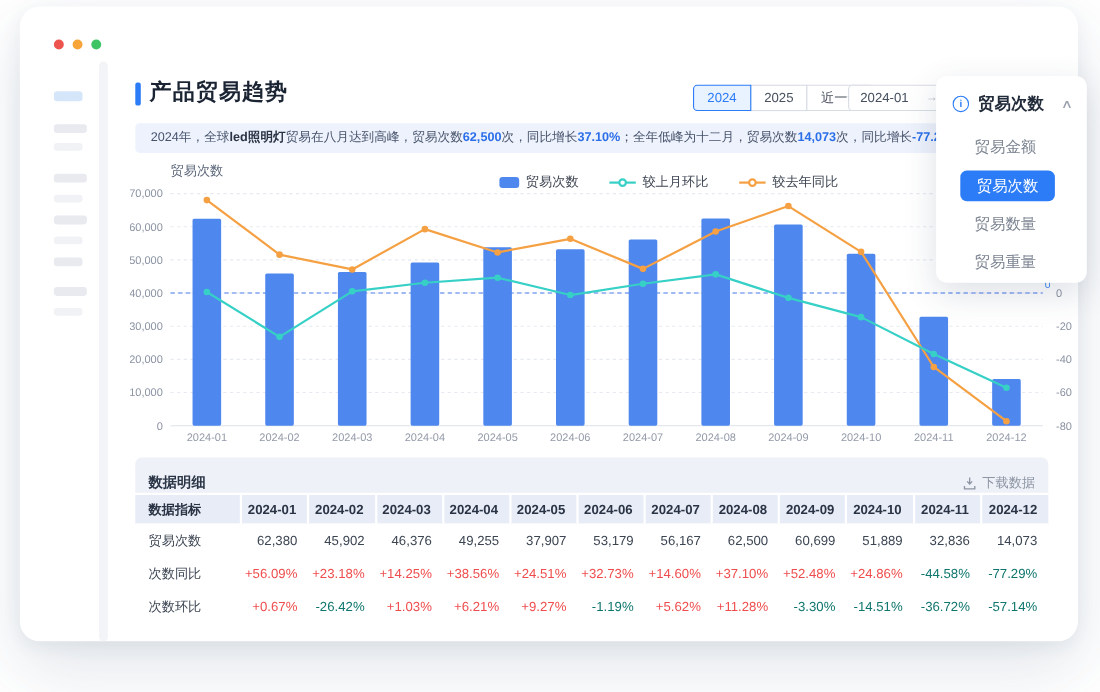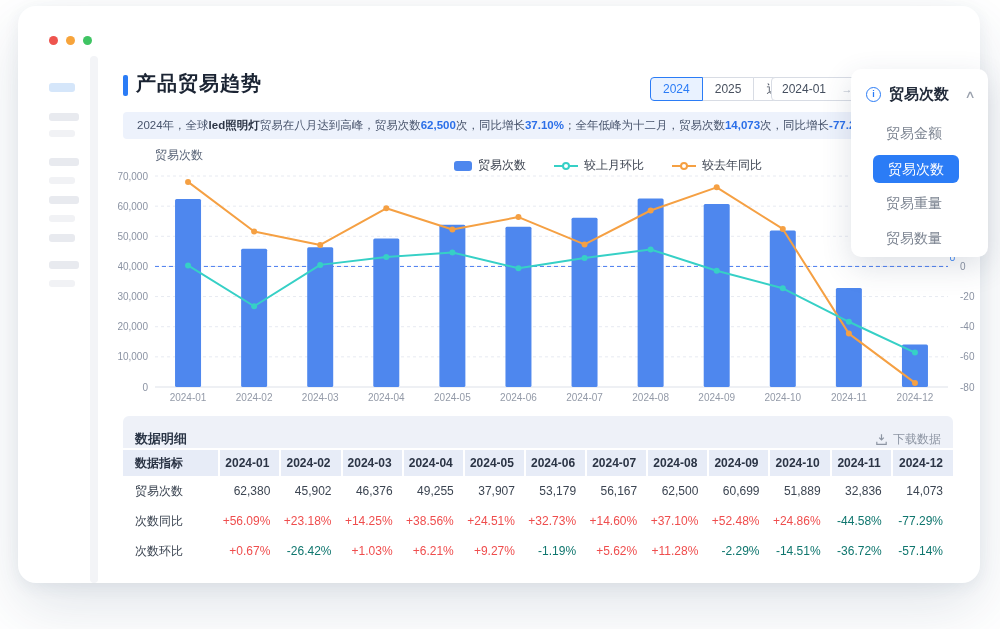--- a/index.html
+++ b/index.html
@@ -21,21 +21,21 @@
   .sk-lite { background:#f1f2f5; }
   .scroll-strip { position:absolute; left:72px; top:50px; width:8px; height:527px;
     background:#f3f4f7; border-radius:4px; }
 
   
   .title-bar { position:absolute; left:105px; top:69px; width:5px; height:21px;
     background:#2b7cf6; border-radius:2px; }
   .page-title { position:absolute; left:118px; top:64px; font-size:20px; font-weight:700;
     color:#1b2433; letter-spacing:1px; }
 
-  .seg-group { position:absolute; left:632px; top:71px; display:flex;justify-content:flex-end; }
+  .seg-group { position:absolute; left:612px; top:71px; display:flex;justify-content:flex-end; }
   .seg { height:24px; padding:0 12px; font-size:12px; line-height:22px; color:#49515f;
     background:#fff; border:1px solid #d8dce4; margin-left:-1px; cursor:pointer; }
   .seg:first-child { border-radius:4px 0 0 4px; margin-left:0; }
   .seg:last-child { border-radius:0 4px 4px 0; }
   .seg.active { color:#2b7cf6; background:#e9f2ff; border-color:#2b7cf6; position:relative; z-index:1; }
 
   .range-box { position:absolute; left:753px; top:71px; height:24px; width:152px;
     border:1px solid #d8dce4; border-radius:4px; background:#fff; display:flex;
     align-items:center; justify-content:space-between; padding:0 10px; font-size:12px; color:#454f5f; }
   .range-arrow { color:#b7bdc8; font-size:11px; padding:0 4px; }
@@ -309,39 +309,39 @@
             <tr>
               <td>次数环比</td>
               <td class="pos">+0.67%</td>
               <td class="neg">-26.42%</td>
               <td class="pos">+1.03%</td>
               <td class="pos">+6.21%</td>
               <td class="pos">+9.27%</td>
               <td class="neg">-1.19%</td>
               <td class="pos">+5.62%</td>
               <td class="pos">+11.28%</td>
-              <td class="neg">-2.29%</td>
+              <td class="neg">-3.30%</td>
               <td class="neg">-14.51%</td>
               <td class="neg">-36.72%</td>
               <td class="neg">-57.14%</td>
             </tr>
           </tbody>
       </table>
     </div>
 
     <div class="panel">
       <div class="panel-head">
         <i class="info-ic">i</i>
         <span class="panel-title">贸易次数</span>
         <span class="chev">∧</span>
       </div>
       <div class="opts" id="opts">
           <div class="opt">贸易金额</div>
           <div class="opt sel">
             <span>贸易次数</span>
           </div>
+          <div class="opt">贸易数量</div>
           <div class="opt">贸易重量</div>
-          <div class="opt">贸易数量</div>
         </div>
     </div>
 
   </div>
 </div>
 
 </body></html>

